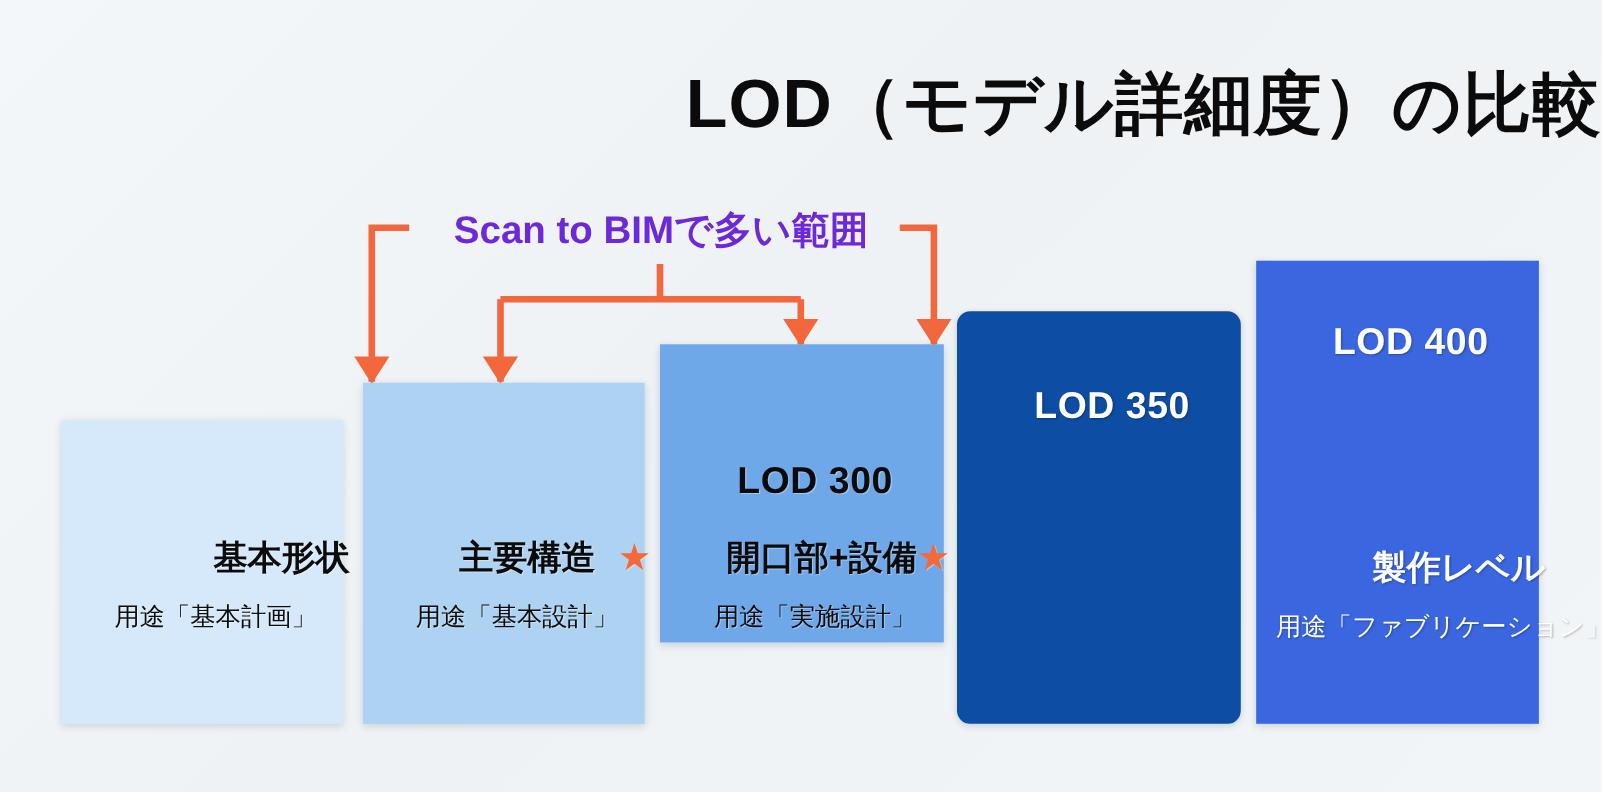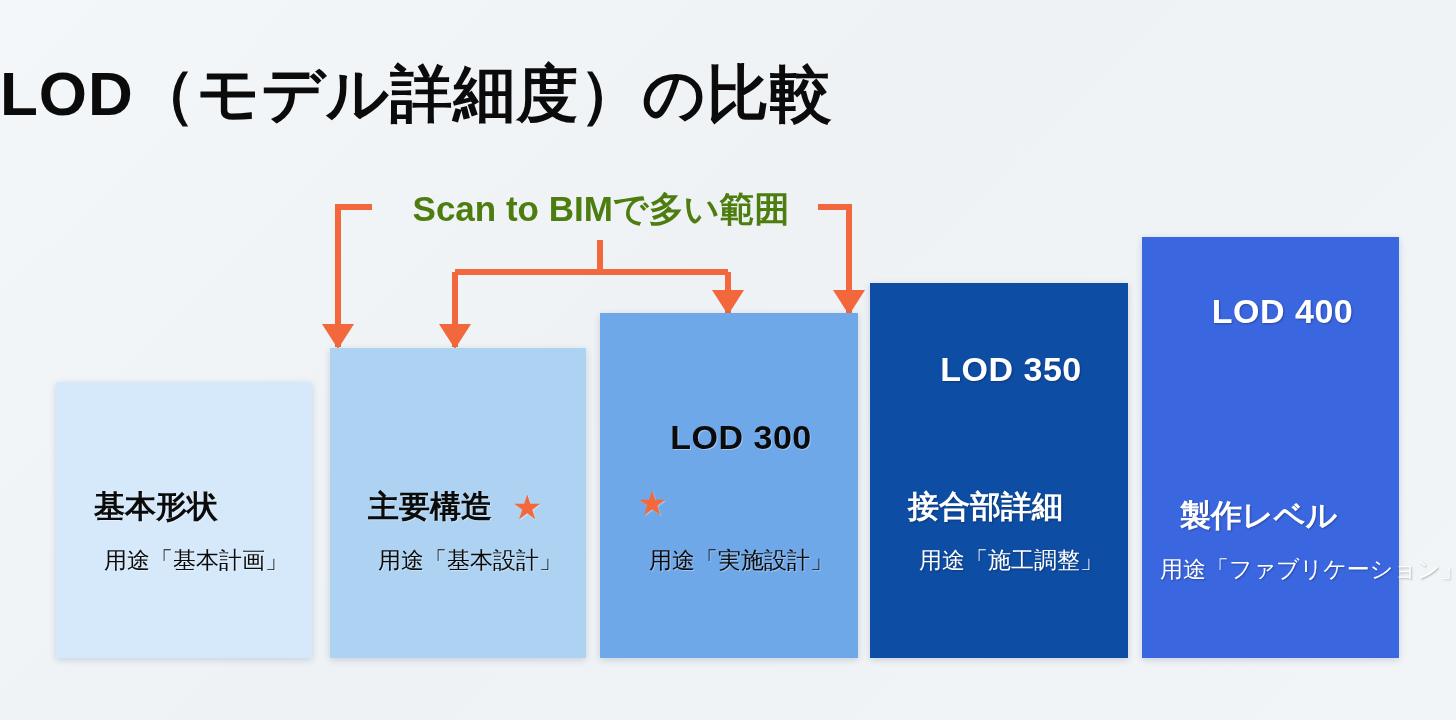--- a/index.html
+++ b/index.html
@@ -17,21 +17,21 @@
     width: 1456px;
     height: 720px;
   }
 
   
   #title {
     position: absolute;
     top: 52px;
     left: 0;
     width: 1456px;
-    text-align: left;
+    text-align: right;
     font-size: 62px;
     font-weight: 700;
     letter-spacing: 1px;
     color: #0b0b0b;
     white-space: nowrap;
   }
 
   
   .bar {
     position: absolute;
@@ -53,21 +53,21 @@
     letter-spacing: 0.5px;
     white-space: nowrap;
   }
 
   .desc {
     font-size: 31px;
     font-weight: 700;
     white-space: nowrap;
     display: flex;
     align-items: center;
-    justify-content: flex-start;
+    justify-content: flex-end;
     gap: 1px;
     padding-left: 26px;
   }
 
   .usage {
     font-size: 23px;
     font-weight: 400;
     white-space: nowrap;
   }
 
@@ -83,21 +83,21 @@
 
   
   #annot-label {
     position: absolute;
     top: 186px;
     left: 376px;
     width: 450px;
     text-align: center;
     font-size: 35px;
     font-weight: 700;
-    color: #4d7c0f;
+    color: #6d28d9;
     white-space: nowrap;
   }
 
   #annot-svg {
     position: absolute;
     top: 0;
     left: 0;
     width: 1456px;
     height: 720px;
     pointer-events: none;
@@ -142,33 +142,30 @@
         </div>
         <div class="bar-inner usage dark-text" style="top: 163px;">用途「基本計画」</div>
       </div>
       <div class="bar" style="left: 330px; top: 348px; width: 256px; height: 310px; background: rgb(174, 211, 242);">
         <div class="bar-inner desc dark-text" style="top: 138px; gap: 21px;">
           <span>主要構造</span>
           <span class="star">★</span>
         </div>
         <div class="bar-inner usage dark-text" style="top: 197px;">用途「基本設計」</div>
       </div>
-      <div class="bar" style="left: 600px; top: 313px; width: 258px; height: 345px; background: rgb(111, 168, 232);">
+      <div class="bar" style="left: 600px; top: 313px; width: 258px; height: 271px; background: rgb(111, 168, 232);">
         <div class="bar-inner lod-label dark-text" style="top: 105px;">LOD 300</div>
         <div class="bar-inner desc dark-text" style="top: 173px;">
+          <span>開口部+設備</span>
           <span class="star">★</span>
         </div>
         <div class="bar-inner usage dark-text" style="top: 232px;">用途「実施設計」</div>
       </div>
-      <div class="bar" style="left: 870px; top: 283px; width: 258px; height: 375px; background: rgb(14, 77, 164);">
+      <div class="bar" style="left: 870px; top: 283px; width: 258px; height: 375px; background: rgb(14, 77, 164); border-radius: 12px;">
         <div class="bar-inner lod-label light-text" style="top: 67px;">LOD 350</div>
-        <div class="bar-inner desc light-text" style="top: 203px;">
-          <span>接合部詳細</span>
-        </div>
-        <div class="bar-inner usage light-text" style="top: 262px;">用途「施工調整」</div>
       </div>
       <div class="bar" style="left: 1142px; top: 237px; width: 257px; height: 421px; background: rgb(58, 102, 224);">
         <div class="bar-inner lod-label light-text" style="top: 55px;">LOD 400</div>
         <div class="bar-inner usage light-text" style="top: 317px;">用途「ファブリケーション」</div>
         <div class="bar-inner desc light-text" style="top: 258px;">
           <span>製作レベル</span>
         </div>
       </div>
     </div>
 

